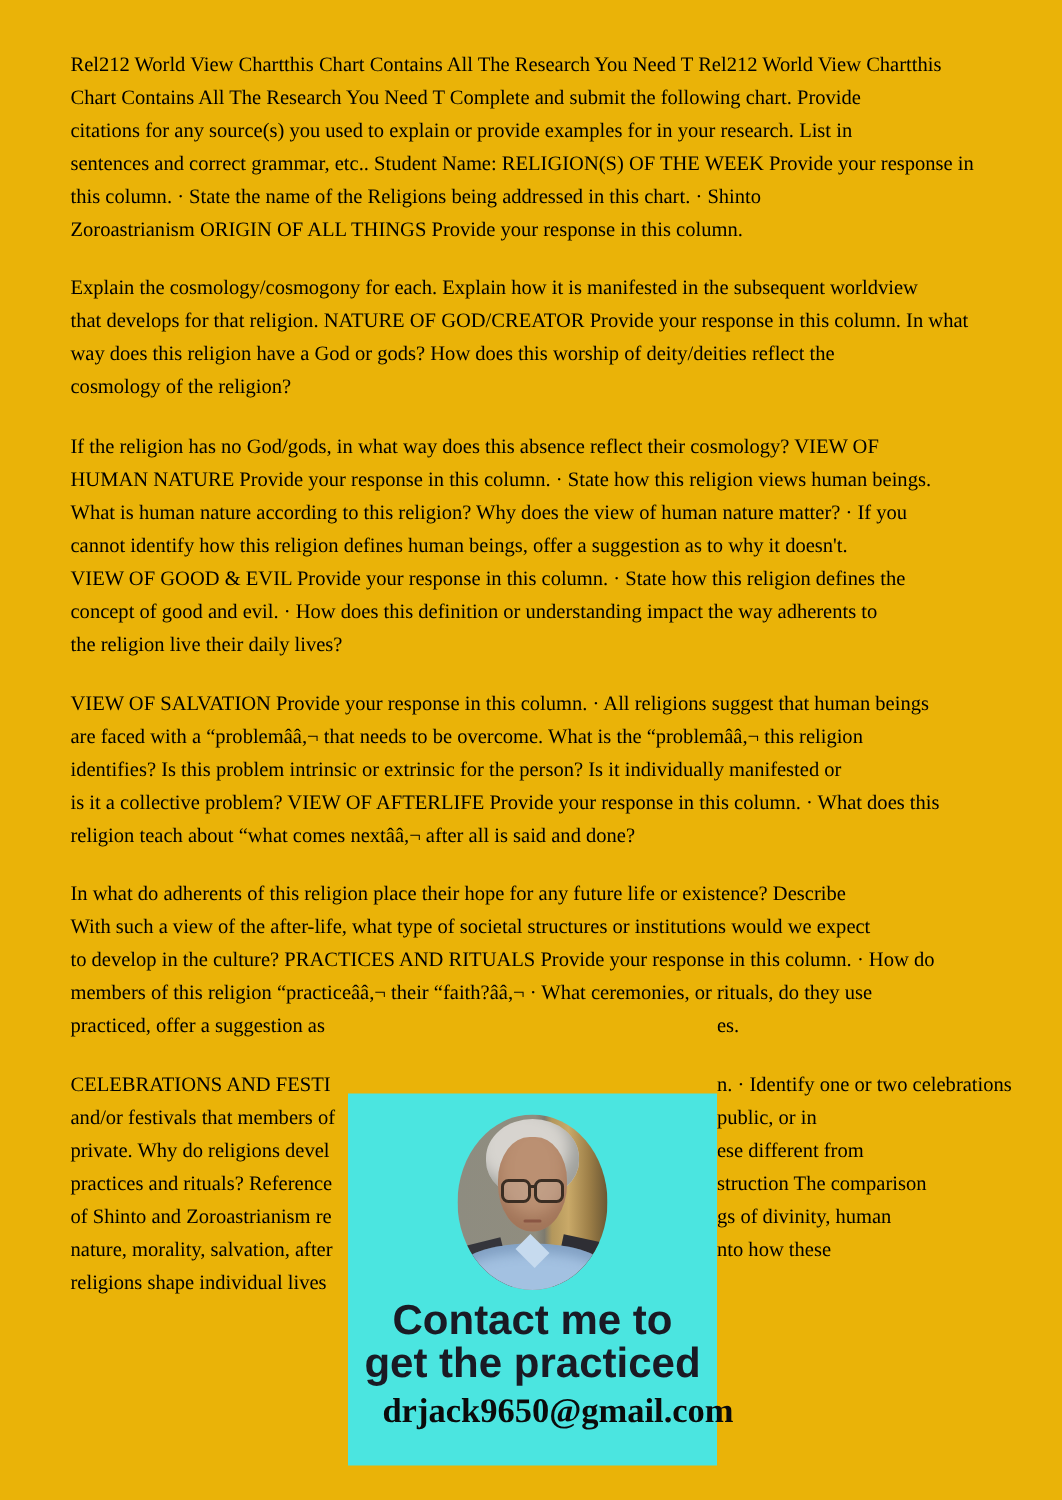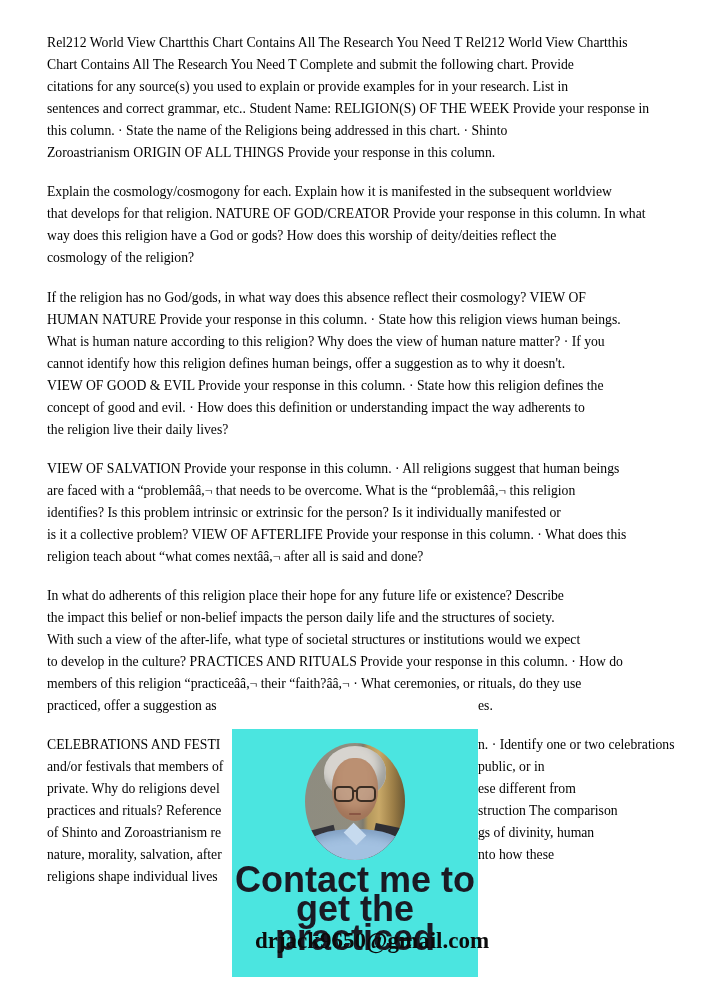--- a/index.html
+++ b/index.html
@@ -1,19 +1,19 @@
 <!DOCTYPE html>
 <html><head>
 <meta charset="utf-8">
 <style>
   html,body{margin:0;padding:0;background:#e9e9e9;}
   .screen{
     position:relative;
     width:708px;height:1000px;
-    background:#ffffff;
+    background:#eab308;
     overflow:hidden;
     font-family:"Liberation Serif", serif;
   }
   .text-block{
     position:absolute;
     left:47px;top:32px;
     width:648px;
     color:#000000;
     font-size:13.7px;
     line-height:22px;
@@ -100,21 +100,21 @@
     left:41px;top:84px;width:18px;height:14px;
     background:#c6daee;
     transform:rotate(45deg);
   }
   .contact-heading{
     position:absolute;
     left:0;top:136px;width:100%;
     text-align:center;
     font-family:"Liberation Sans", sans-serif;
     font-weight:bold;
-    font-size:36px;line-height:29px;
+    font-size:28px;line-height:29px;
     color:#1A1A24;
   }
   .contact-email{
     position:absolute;
     left:17px;top:199px;width:100%;
     text-align:center;
     font-family:"Liberation Serif", serif;
     font-weight:bold;
     font-size:23px;line-height:26px;
     color:#0b0b0b;
@@ -151,21 +151,20 @@
       </div>
       <div class="paragraph">
         <div class="line">VIEW OF SALVATION Provide your response in this column. · All religions suggest that human beings</div>
         <div class="line">are faced with a “problemââ,¬ that needs to be overcome. What is the “problemââ,¬ this religion</div>
         <div class="line">identifies? Is this problem intrinsic or extrinsic for the person? Is it individually manifested or</div>
         <div class="line">is it a collective problem? VIEW OF AFTERLIFE Provide your response in this column. · What does this</div>
         <div class="line">religion teach about “what comes nextââ,¬ after all is said and done?</div>
       </div>
       <div class="paragraph">
         <div class="line">In what do adherents of this religion place their hope for any future life or existence? Describe</div>
-        <div class="line">the impact this belief or non-belief impacts the person daily life and the structures of society.</div>
         <div class="line">With such a view of the after-life, what type of societal structures or institutions would we expect</div>
         <div class="line">to develop in the culture? PRACTICES AND RITUALS Provide your response in this column. · How do</div>
         <div class="line">members of this religion “practiceââ,¬ their “faith?ââ,¬ · What ceremonies, or rituals, do they use</div>
         <div class="line"><span>practiced, offer a suggestion as</span><span class="frag-right">es.</span></div>
       </div>
       <div class="paragraph">
         <div class="line"><span>CELEBRATIONS AND FESTI</span><span class="frag-right">n. · Identify one or two celebrations</span></div>
         <div class="line"><span>and/or festivals that members of</span><span class="frag-right">public, or in</span></div>
         <div class="line"><span>private. Why do religions devel</span><span class="frag-right">ese different from</span></div>
         <div class="line"><span>practices and rituals? Reference</span><span class="frag-right">struction The comparison</span></div>

